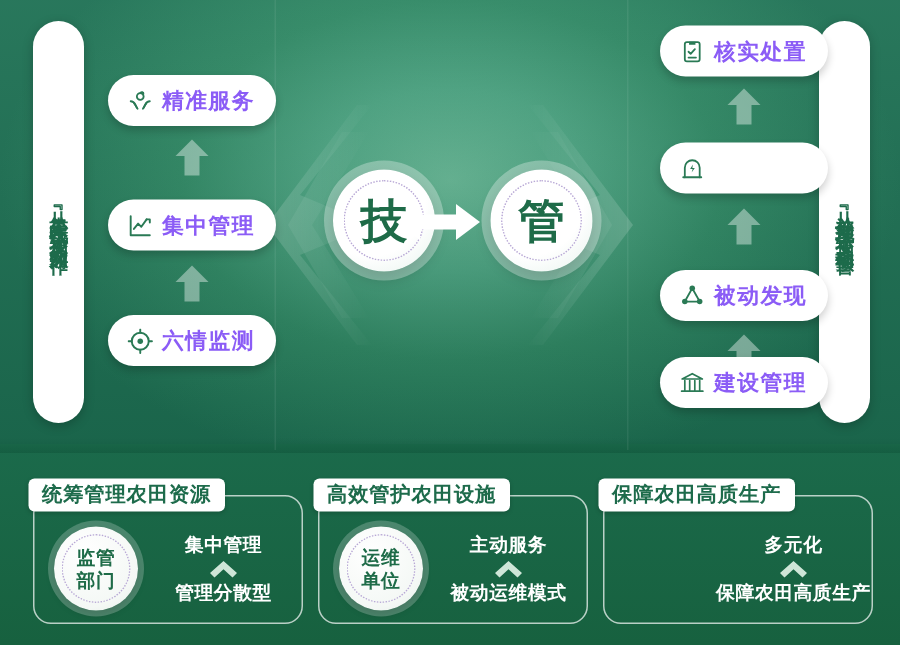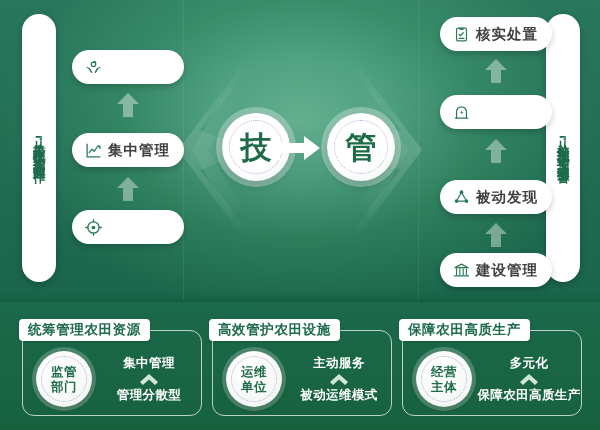--- a/index.html
+++ b/index.html
@@ -51,21 +51,21 @@
   }
   #vbanner-left{left:22px;}
   #vbanner-right{left:546px;}
 
   
   .card{
     position:absolute;height:34px;border-radius:17px;background:#ffffff;
     box-shadow:0 3px 6px rgba(0,0,0,0.20);
     display:flex;align-items:center;gap:6px;padding:0 13px;box-sizing:border-box;
   }
-  .card .lbl{font-size:14.5px;font-weight:bold;color:#404040;letter-spacing:1px;white-space:nowrap;}
+  .card .lbl{font-size:14.5px;font-weight:bold;color:#8b5cf6;letter-spacing:1px;white-space:nowrap;}
   .card .ico{width:17px;height:17px;flex:0 0 17px;display:block;}
   .card .ico svg{display:block;width:17px;height:17px;}
 
   .col-left .card{left:72px;width:112px;}
   .col-right .card{left:440px;width:112px;}
 
   
   .uparrow{position:absolute;width:26px;height:26px;opacity:.55;}
   .uparrow svg{display:block;}
 
@@ -168,20 +168,21 @@
       <span class="ico">
         <svg viewBox="0 0 24 24" fill="none" stroke="#2a7a55" stroke-width="1.7" stroke-linecap="round" stroke-linejoin="round">
           <circle cx="12" cy="7.5" r="3.2"></circle>
           <path d="M12 4.3c1.2-1.4 3.2-1 3 .9"></path>
           <path d="M3 12c2.4 0 3.6 1.6 4.4 3.3l1.3 2.8"></path>
           <path d="M21 12c-2.4 0-3.6 1.6-4.4 3.3l-1.3 2.8"></path>
           <path d="M6.2 13.6 9.5 19"></path>
             <path d="M17.8 13.6 14.5 19"></path>
         </svg>
       </span>
+      <span class="lbl">精准服务</span>
     </div>
 
     <div class="uparrow" style="left:115px;top:92px">
       <svg viewBox="0 0 26 26">
           <path d="M13 1 L24 12 H18 V25 H8 V12 H2 Z" fill="rgba(255,255,255,0.72)"></path>
         </svg>
     </div>
 
     <div class="card" style="top:133px">
       <span class="ico">
@@ -201,20 +202,21 @@
     </div>
 
     <div class="card" style="top:210px">
       <span class="ico">
         <svg viewBox="0 0 24 24" fill="none" stroke="#2a7a55" stroke-width="1.8" stroke-linecap="round">
           <circle cx="12" cy="12" r="8"></circle>
             <circle cx="12" cy="12" r="2.6" fill="#2a7a55" stroke="none"></circle>
           <path d="M12 1v3M12 20v3M1 12h3M20 12h3"></path>
         </svg>
       </span>
+      <span class="lbl">六情监测</span>
     </div>
   </div>
 
   <div class="col-right">
 
     <div class="card" style="top:17px">
       <span class="ico">
         <svg viewBox="0 0 24 24" fill="none" stroke="#2a7a55" stroke-width="1.7" stroke-linecap="round" stroke-linejoin="round">
           <rect x="5" y="3" width="14" height="18" rx="2"></rect>
           <path d="M9 2.5h6v3H9z" fill="#2a7a55" stroke="none"></path>
@@ -258,21 +260,21 @@
       </span>
       <span class="lbl">被动发现</span>
     </div>
 
     <div class="uparrow" style="left:483px;top:222px">
       <svg viewBox="0 0 26 26">
           <path d="M13 1 L24 12 H18 V25 H8 V12 H2 Z" fill="rgba(255,255,255,0.72)"></path>
         </svg>
     </div>
 
-    <div class="card" style="top:253px">
+    <div class="card" style="top:238px">
       <span class="ico">
         <svg viewBox="0 0 24 24" fill="none" stroke="#2a7a55" stroke-width="1.6" stroke-linecap="round" stroke-linejoin="round">
           <path d="M12 3 2.5 8h19z"></path>
           <path d="M5 9.5v9M9.6 9.5v9M14.4 9.5v9M19 9.5v9"></path>
           <path d="M2 19.5h20"></path>
         </svg>
       </span>
       <span class="lbl">建设管理</span>
     </div>
   </div>
@@ -324,25 +326,20 @@
         <svg viewBox="0 0 20 13">
             <path d="M10 1 L19 9 L16 12 L10 6.5 L4 12 L1 9 Z" fill="#cfe6d8"></path>
           </svg>
       </div>
       <div class="bot">管理分散型</div>
     </div>
   </div>
 
   <div class="bbox" id="bbox-2">
     <div class="bbox-title">保障农田高质生产</div>
-    <div class="bcircle">
-      <div class="r"></div>
-      <div class="t">经营</div>
-      <div class="t">主体</div>
-    </div>
     <div class="bright">
       <div class="top">多元化</div>
       <div class="chev">
         <svg viewBox="0 0 20 13">
             <path d="M10 1 L19 9 L16 12 L10 6.5 L4 12 L1 9 Z" fill="#cfe6d8"></path>
           </svg>
       </div>
       <div class="bot">保障农田高质生产</div>
     </div>
   </div>

